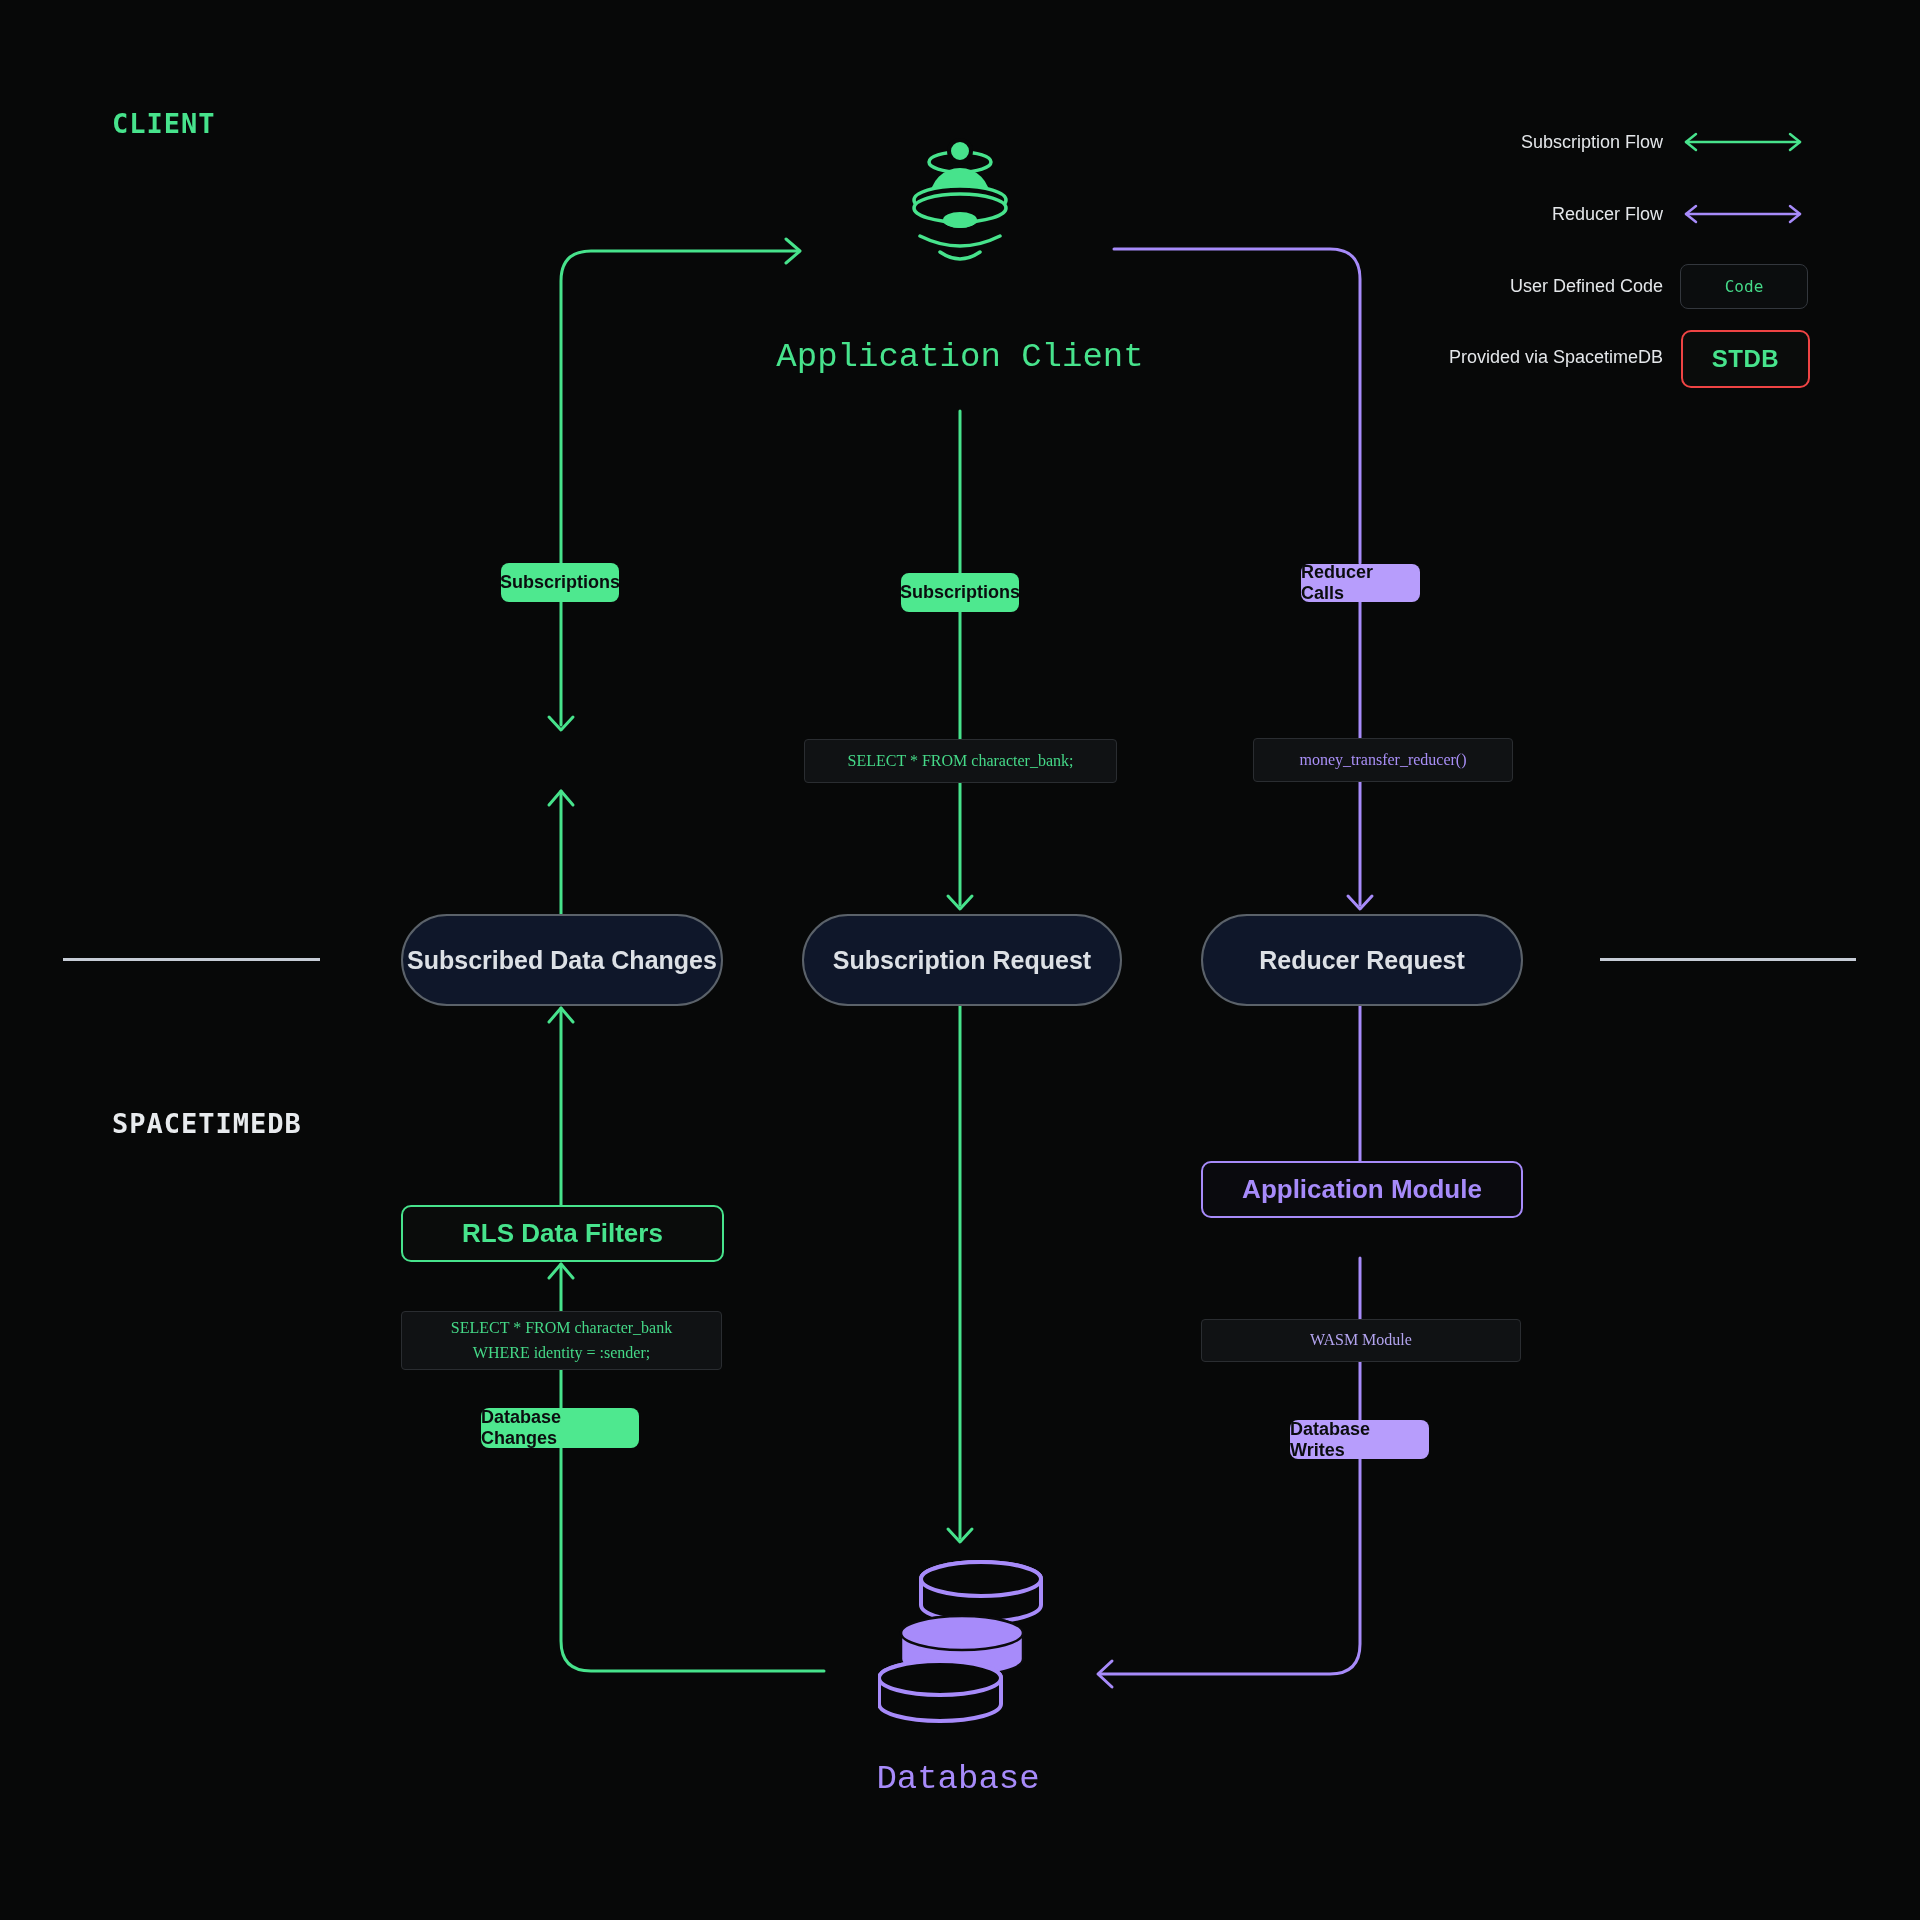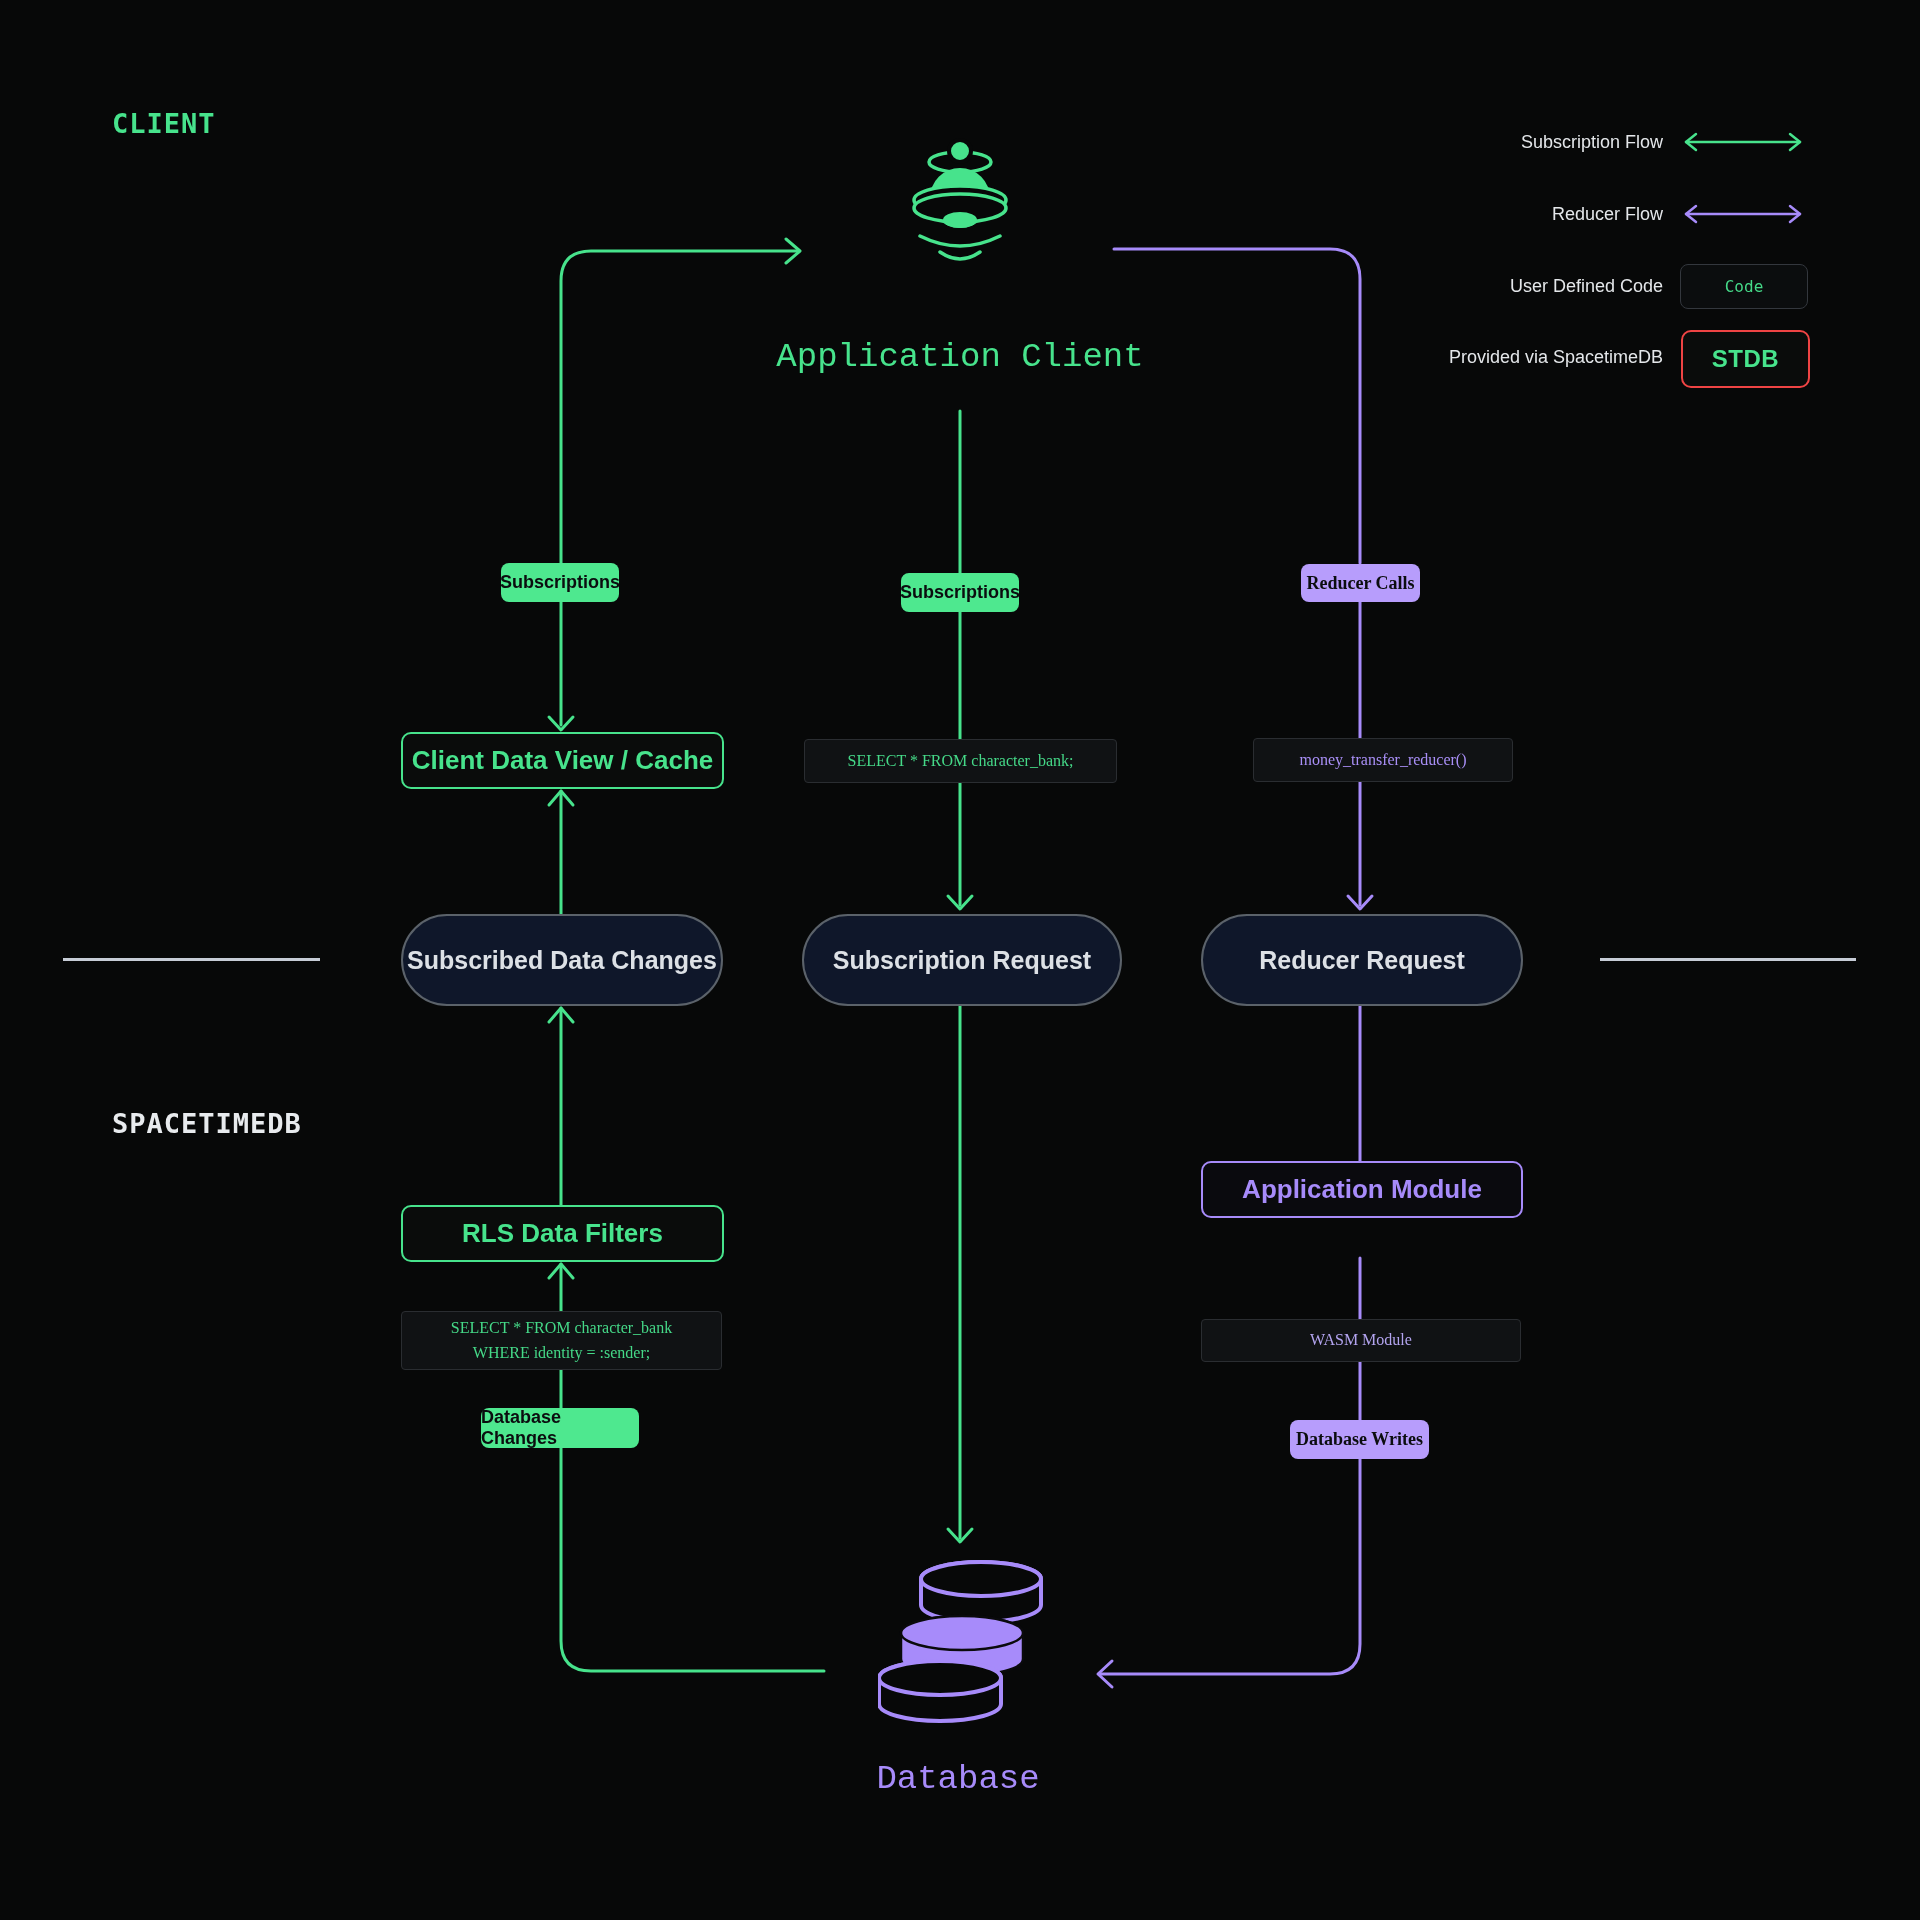--- a/index.html
+++ b/index.html
@@ -22,21 +22,21 @@
 
   
   .node-title{font-size:34px;text-align:center;width:400px;font-family:Liberation Mono, monospace;}
   .node-title.green{color:#47e38c;}
   .node-title.purple{color:#a78bfa;}
 
   
   .badge{display:flex;align-items:center;justify-content:center;border-radius:8px;
          font-size:18px;font-weight:600;color:#0b0d0f;}
   .badge.green{background:#4ee88f;}
-  .badge.purple{background:#b79dfc;font-family:Liberation Serif, serif;}
+  .badge.purple{background:#b79dfc;}
 
   
   .node-box{display:flex;align-items:center;justify-content:center;border-radius:10px;
             font-size:26px;font-weight:bold;background:#0a0c0b;}
   .node-box.green{border:2.5px solid #47e38c;color:#47e38c;}
   .node-box.purple{border:2.5px solid #a78bfa;color:#a78bfa;background:#0a0a0e;}
 
   
   .code-box{display:flex;flex-direction:column;align-items:center;justify-content:center;
             background:#101214;border:1.5px solid #2a2d31;border-radius:4px;
@@ -126,21 +126,20 @@
     <ellipse cx="77" cy="82" rx="17" ry="8" fill="#47e38c"></ellipse>
     <path d="M37,98 Q77,118 117,98" fill="none" stroke="#47e38c" stroke-width="3.5" stroke-linecap="round"></path>
     <path d="M57,114 Q77,128 97,114" fill="none" stroke="#47e38c" stroke-width="3.5" stroke-linecap="round"></path>
   </svg>
   <div class="abs node-title green" style="left:760px;top:338px;">Application Client</div>
 
   <div class="abs badge green" style="left:501px;top:563px;width:118px;height:39px;">Subscriptions</div>
   <div class="abs badge green" style="left:901px;top:573px;width:118px;height:39px;">Subscriptions</div>
   <div class="abs badge purple" style="left:1301px;top:564px;width:119px;height:38px;">Reducer Calls</div>
 
-  <div class="abs node-box green" style="left:401px;top:732px;width:319px;height:53px;">Client Data View / Cache</div>
 
   <div class="abs code-box green" style="left:804px;top:739px;width:311px;height:42px;">SELECT * FROM character_bank;</div>
   <div class="abs code-box purple" style="left:1232px;top:738px;width:258px;height:42px;">money_transfer_reducer()</div>
 
   <div class="abs pill" style="left:401px;top:914px;width:318px;height:88px;">Subscribed Data Changes</div>
   <div class="abs pill" style="left:802px;top:914px;width:316px;height:88px;">Subscription Request</div>
   <div class="abs pill" style="left:1201px;top:914px;width:318px;height:88px;">Reducer Request</div>
 
   <div class="abs divider" style="left:63px;top:958px;width:257px;"></div>
   <div class="abs divider" style="left:1600px;top:958px;width:256px;"></div>

